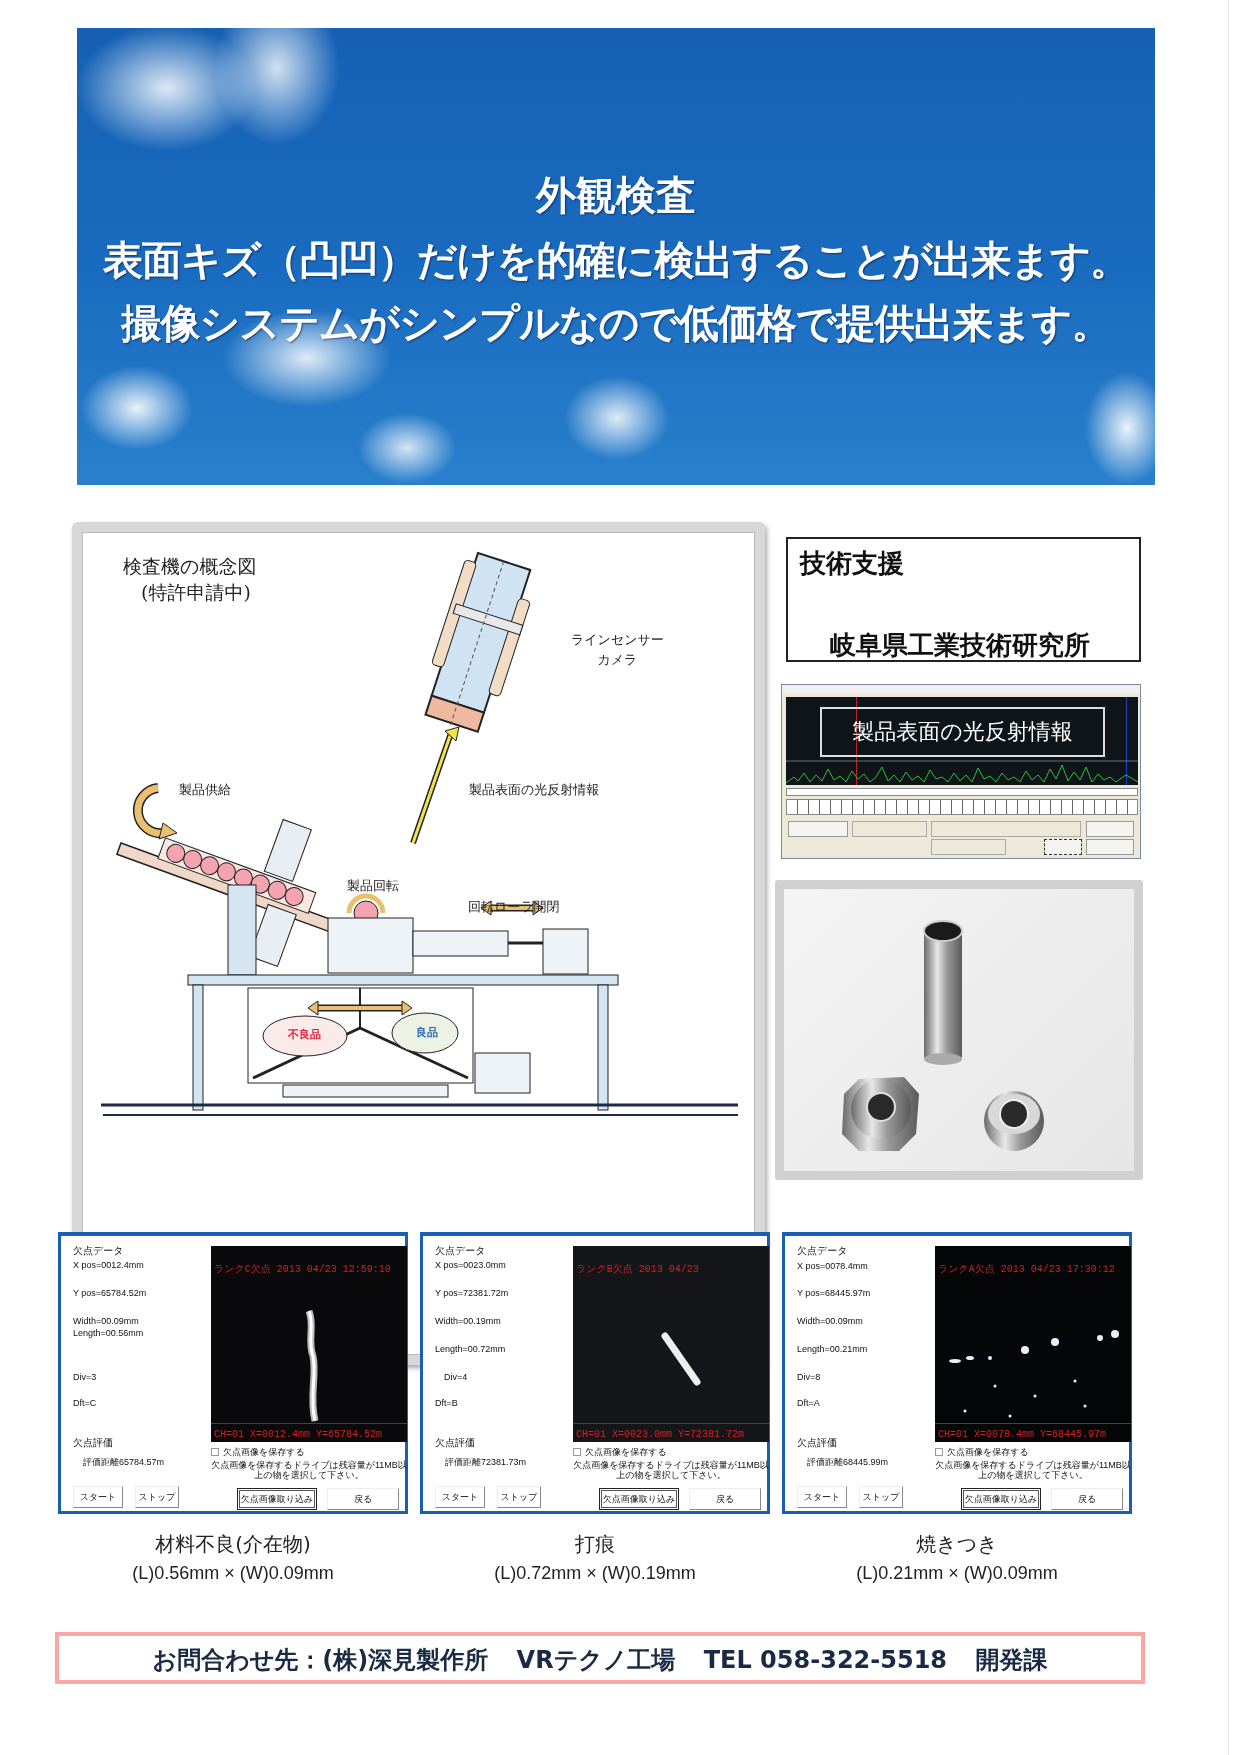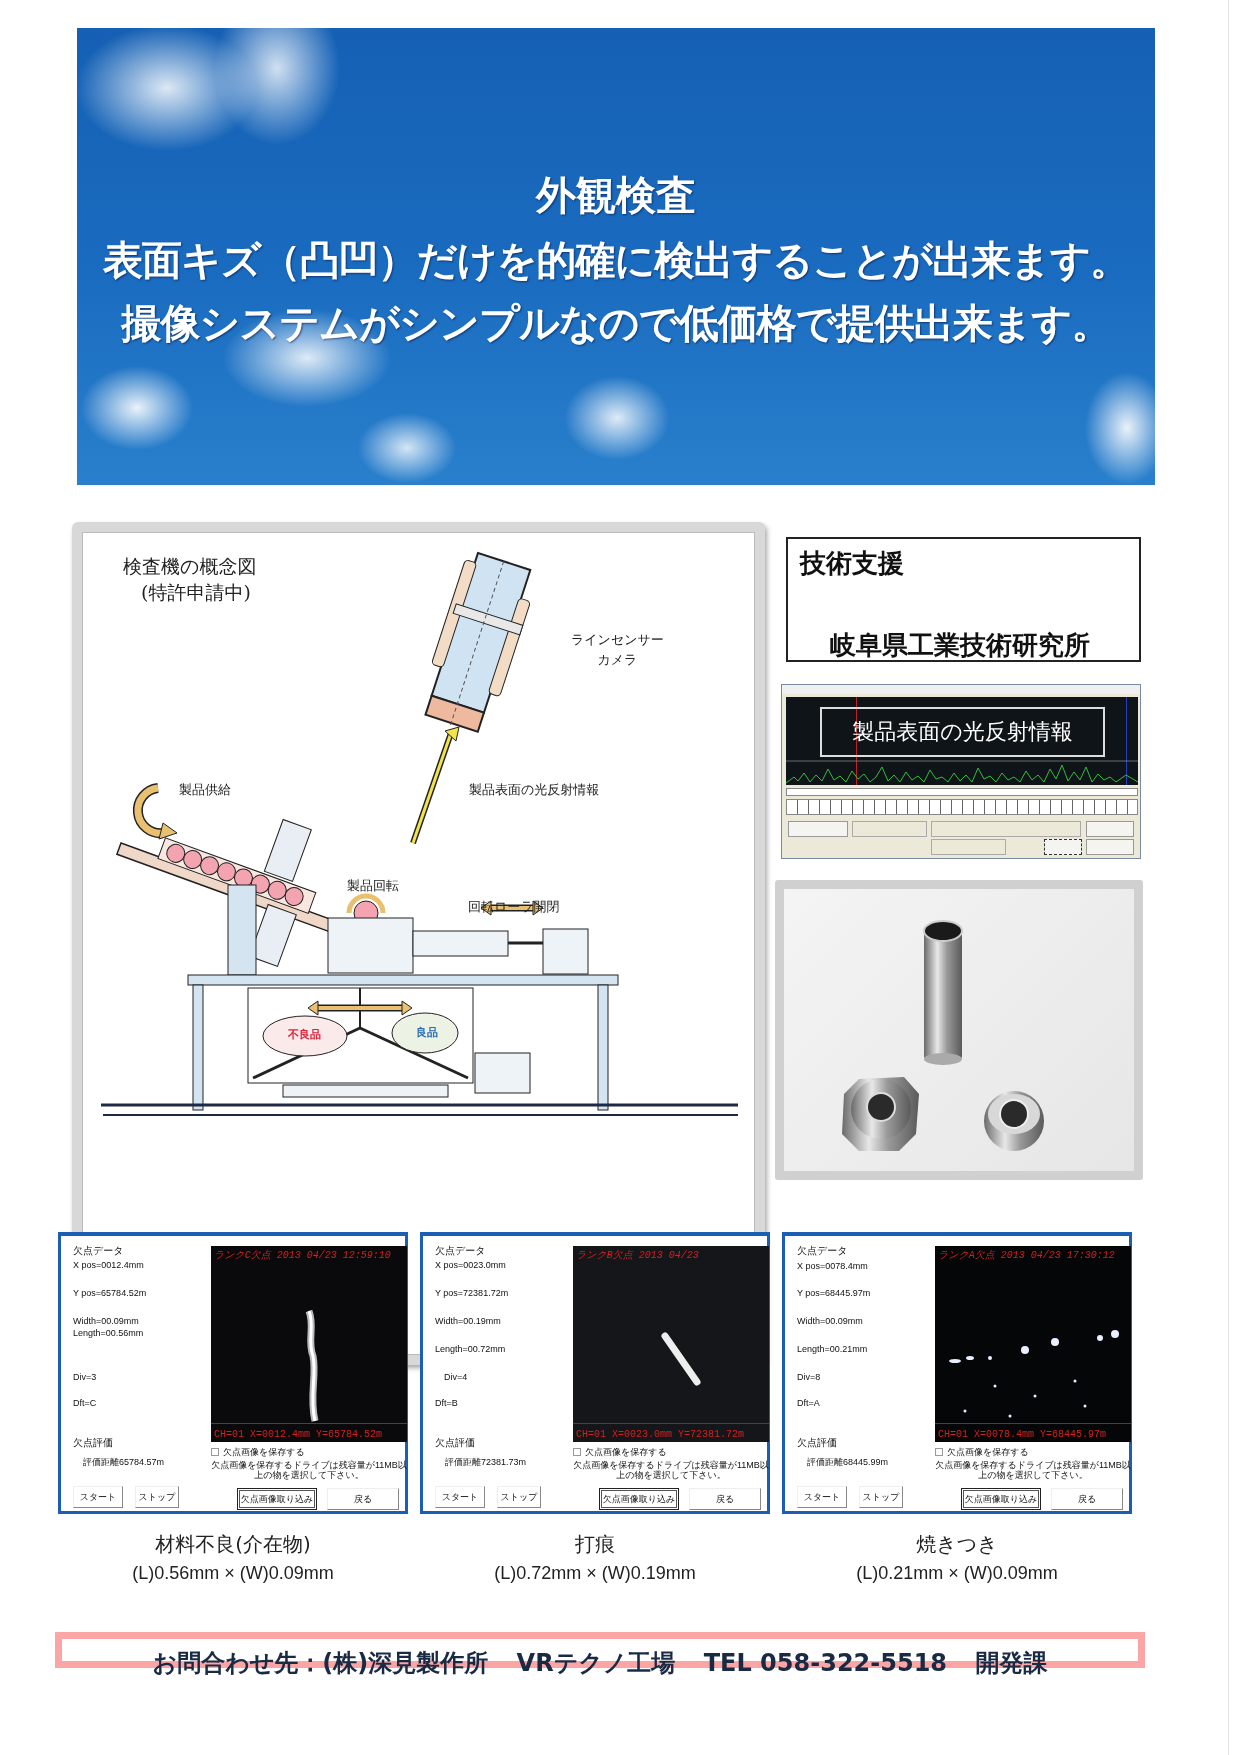--- a/index.html
+++ b/index.html
@@ -98,40 +98,40 @@
       font-family: "Liberation Sans", sans-serif; color: #111;
     }
     .dw-label { position: absolute; left: 12px; font-size: 9px; white-space: nowrap; }
     .dw-heading { font-size: 10px; }
     .dw-image {
       position: absolute; left: 150px; top: 10px; width: 196px; height: 196px; background: #0a0a0c; overflow: hidden;
     }
     .dw-image-top, .dw-image-bottom {
       position: absolute; left: 3px; font-family: "Liberation Mono", monospace; font-size: 10px; color: #d42020; white-space: nowrap;
     }
-    .dw-image-top { top: 2px; font-style: italic; }
+    .dw-image-top { top: 16px; }
     .dw-image-bottom { bottom: 2px; }
     .dw-blueline { position: absolute; left: 0; right: 0; bottom: 18px; height: 1px; background: #2a3ab0; }
     .dw-check { position: absolute; left: 150px; top: 210px; font-size: 9px; white-space: nowrap; }
     .dw-check .box { display: inline-block; width: 8px; height: 8px; border: 1px solid #999; margin-right: 4px; vertical-align: -1px; }
     .dw-note { position: absolute; left: 150px; top: 224px; width: 196px; font-size: 9px; line-height: 10px; text-align: center; }
     .dw-btn {
       position: absolute; height: 22px; font-size: 9px; line-height: 20px; text-align: center; background: #fff;
       border-right: 1px solid #888; border-bottom: 1px solid #888; border-left: 1px solid #eee; border-top: 1px solid #eee;
     }
     .dw-btn.framed { border: 1px solid #222; box-shadow: inset 0 0 0 1px #fff, inset 0 0 0 2px #555; }
 
     .defect-caption { position: absolute; top: 1530px; width: 350px; text-align: center; color: #222; }
     .defect-caption .name { font-size: 20px; line-height: 28px; display: block; }
     .defect-caption .size { font-size: 18px; line-height: 30px; display: block; font-family: "Liberation Sans", sans-serif; }
 
     
     .contact-bar {
-      position: absolute; left: 55px; top: 1632px; width: 1090px; height: 36px;
-      border: 7px solid #fca5a5; background: #fff; text-align: center;
+      position: absolute; left: 55px; top: 1632px; width: 1090px; height: 52px;
+      border: 4px solid #fca5a5; background: #fff; text-align: center;
       font-size: 24px; font-weight: bold; line-height: 48px; color: #1b2a44; white-space: nowrap;
     }
     .contact-bar span { margin: 0 10px; }
 
     .scan-edge { position: absolute; left: 1228px; top: 0; width: 1px; height: 1755px; background: #e6e6e6; }
   </style>
 </head>
 <body>
 
 <div class="banner">

